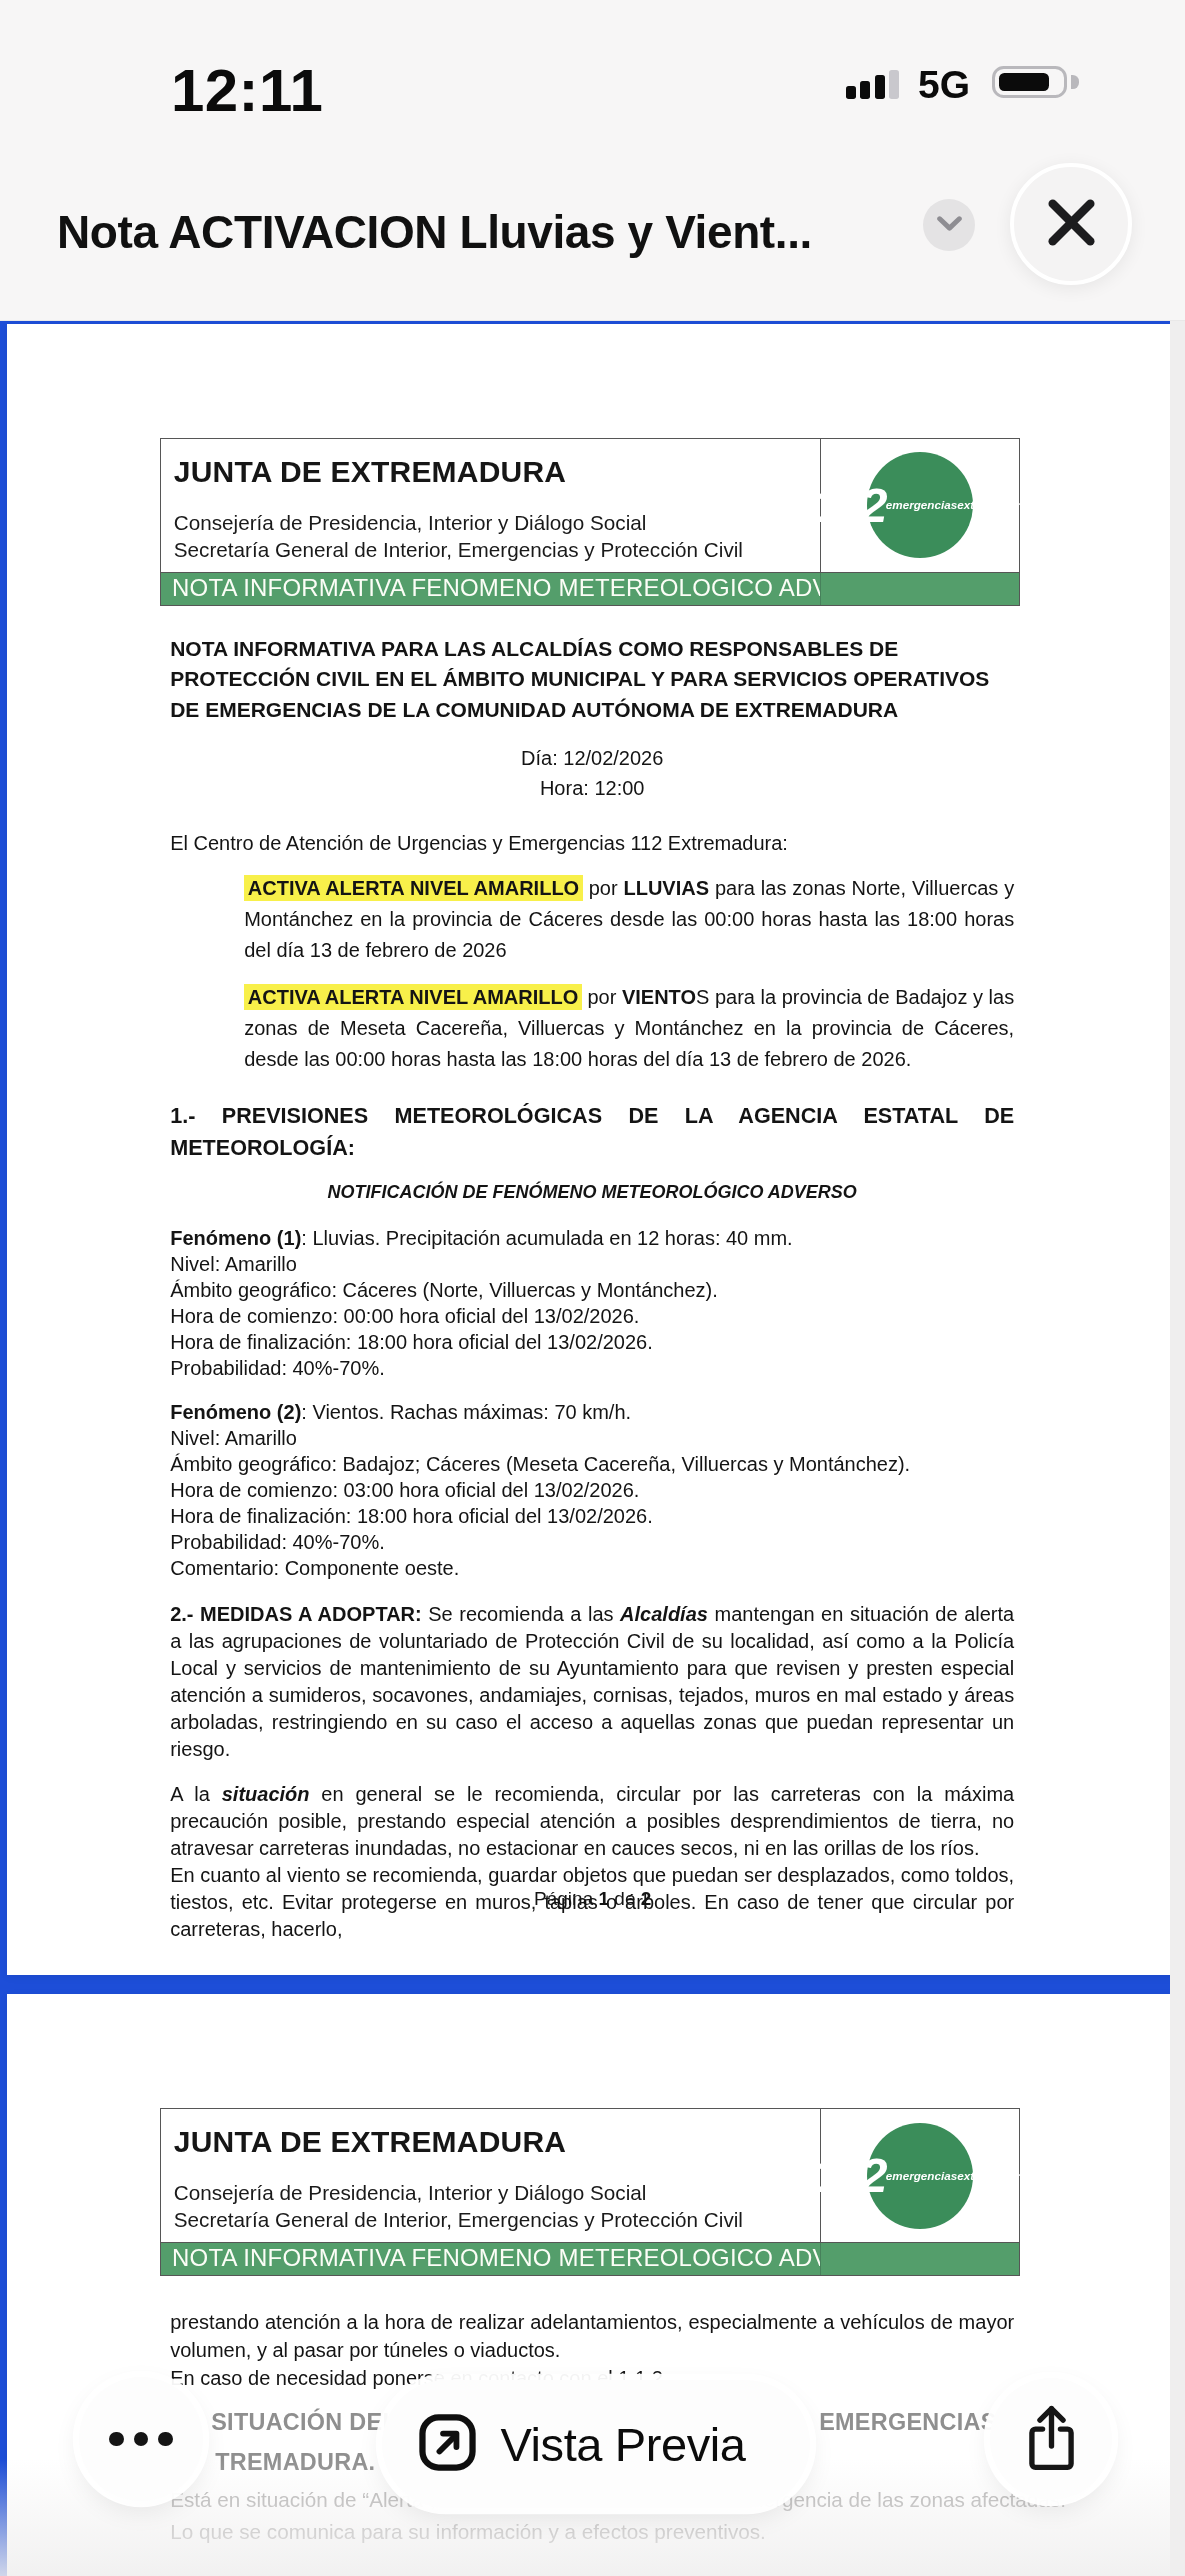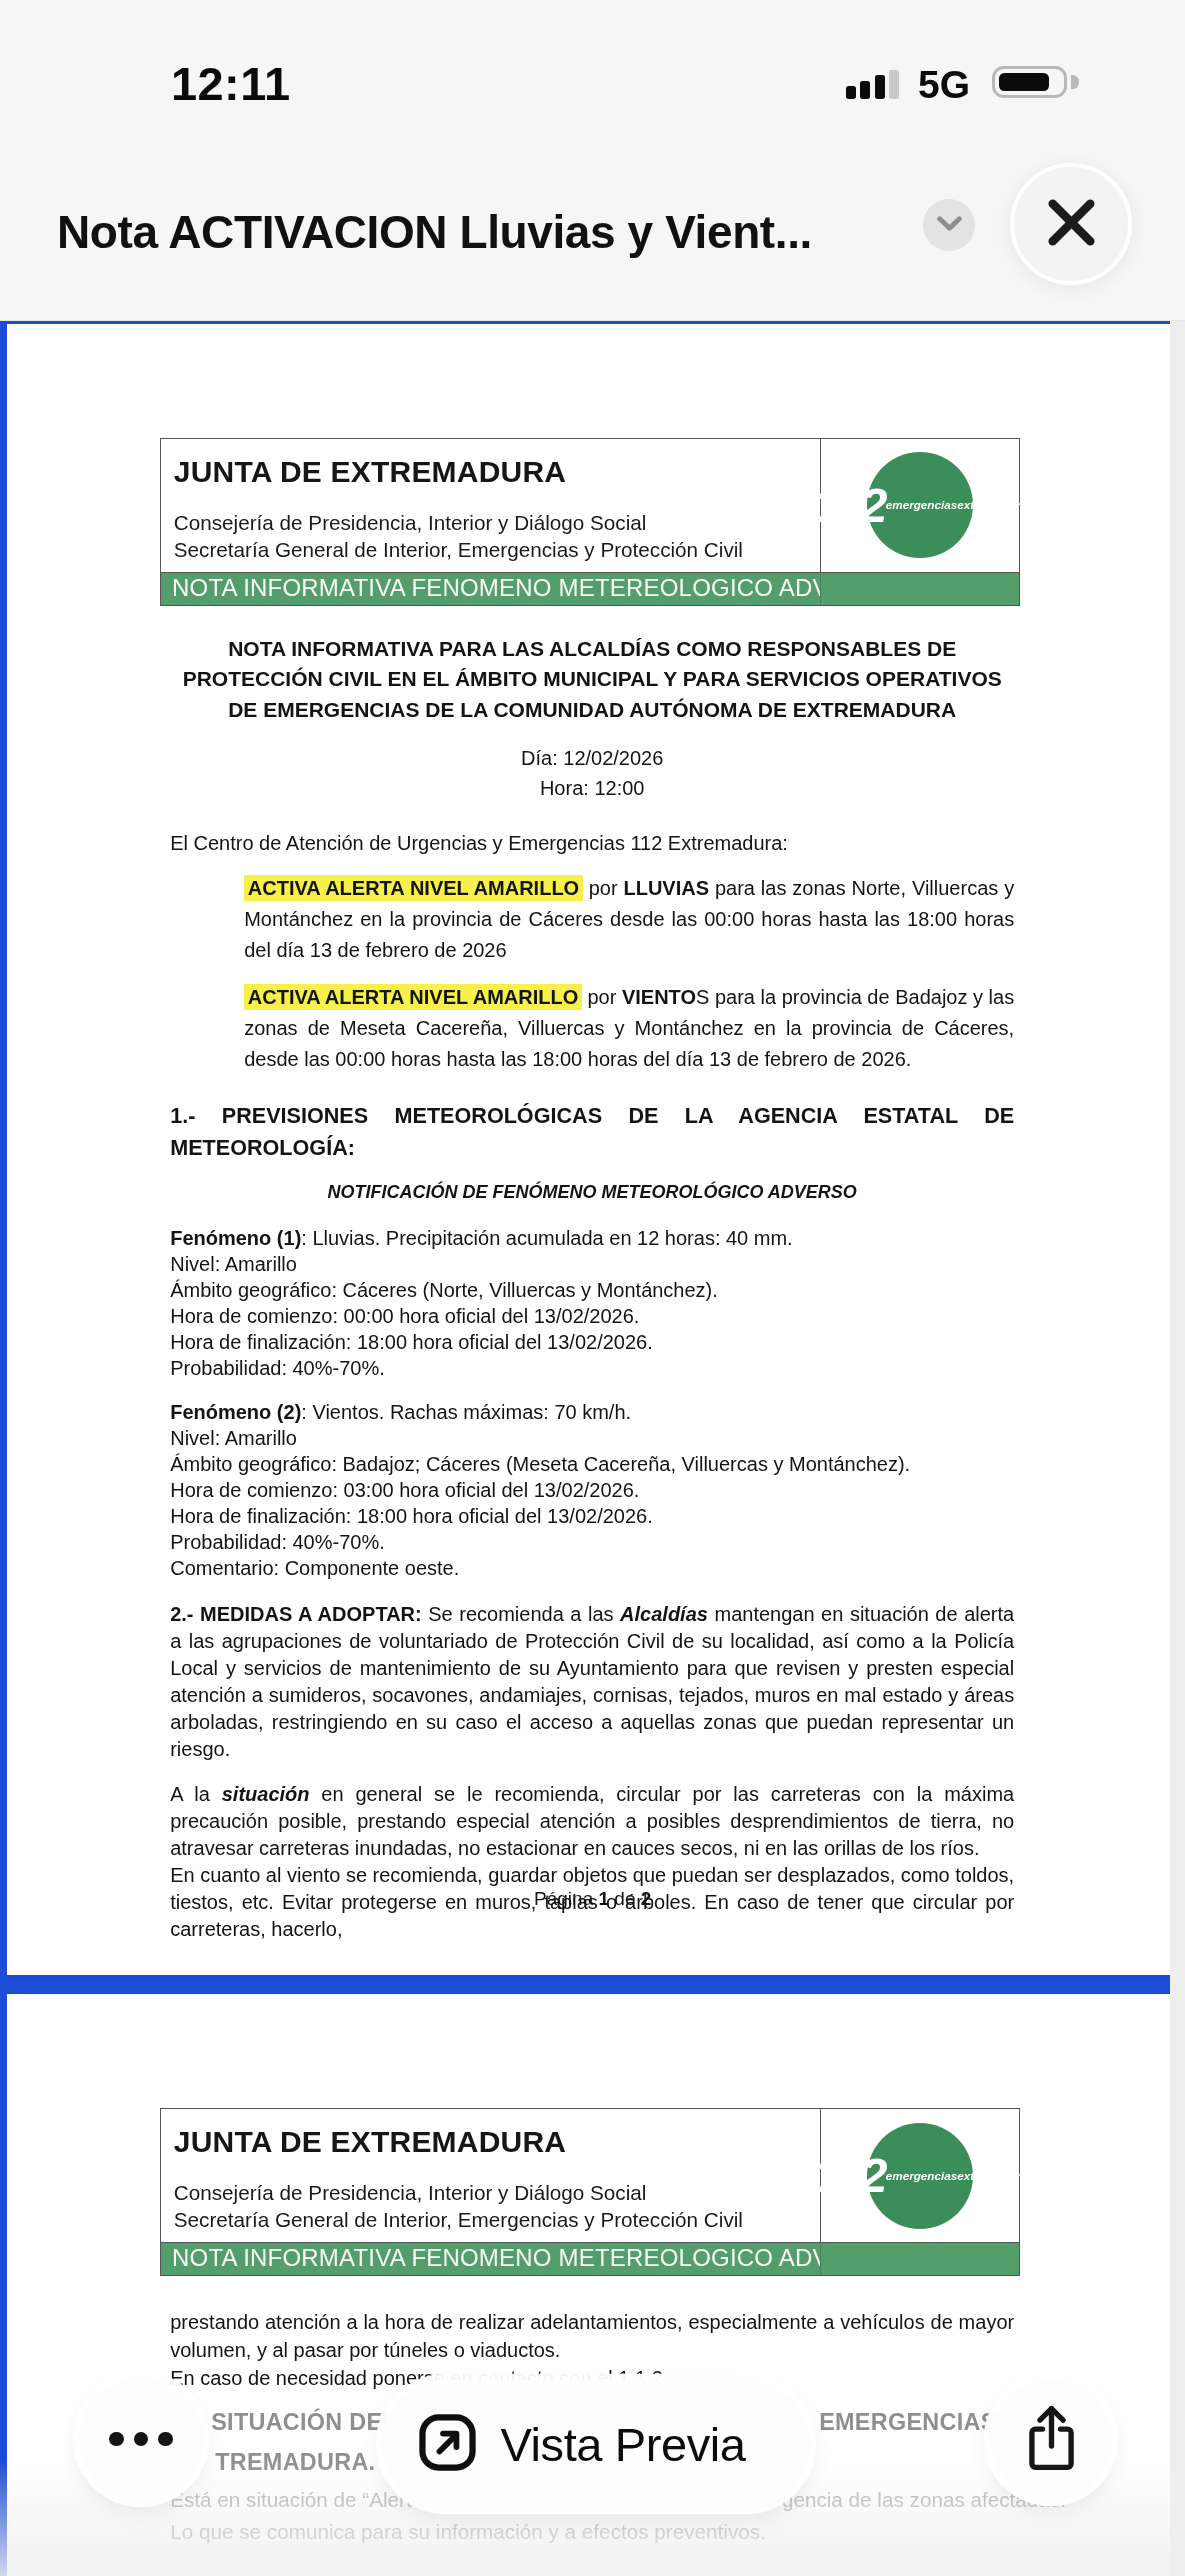--- a/index.html
+++ b/index.html
@@ -2,21 +2,21 @@
 <html style="font-size:14.4px"><head>
 <meta charset="utf-8">
 <style>
   html,body{margin:0;padding:0;}
   body{
     position:relative;width:1186px;height:2576px;overflow:hidden;
     background:#efeeee;font-family:"Liberation Sans",sans-serif;color:#141414;
   }
   
   .topbar{position:absolute;left:0;top:0;width:1186px;height:320px;background:#f7f6f6;z-index:20;border-bottom:0.9px solid #e9e8e8;}
-  .status-time{position:absolute;left:171px;top:56px;font-size:47px;font-weight:700;letter-spacing:0.4px;color:#0b0b0b;}
+  .status-time{position:absolute;left:171px;top:56px;font-size:60px;font-weight:700;letter-spacing:0.4px;color:#0b0b0b;}
   .sig{position:absolute;left:846px;top:68px;width:57px;height:30.5px;}
   .sig i{position:absolute;bottom:0;width:10px;border-radius:2.7px;background:#0b0b0b;}
   .sig i:nth-child(1){left:0;height:12.6px;}
   .sig i:nth-child(2){left:14.4px;height:18px;}
   .sig i:nth-child(3){left:29px;height:23.4px;}
   .sig i:nth-child(4){left:43px;height:29px;background:#c9c8cd;}
   .net{position:absolute;left:918px;top:63px;font-size:39px;font-weight:600;color:#0b0b0b;}
   .batt{position:absolute;left:992px;top:66px;width:75px;height:32px;border:3.6px solid #b9b8bc;border-radius:11.7px;box-sizing:border-box;}
   .batt .fill{position:absolute;left:3.6px;top:3.6px;width:50px;height:18px;background:#0b0b0b;border-radius:5.4px;}
   .batt-tip{position:absolute;left:1071px;top:75px;width:8px;height:14.4px;background:#b9b8bc;border-radius:0 6.3px 6.3px 0;}
@@ -36,21 +36,21 @@
   .ht-depts{margin-top:auto;font-size:20.7px;line-height:27px;color:#1a1a1a;}
   .ht-right{width:199px;border-left:1.8px solid #565656;display:flex;align-items:center;justify-content:center;box-sizing:border-box;}
   .logo-circle{width:106px;height:106px;border-radius:50%;background:#3b8d5a;color:#fff;display:flex;flex-direction:row;align-items:center;justify-content:center;font-style:italic;font-weight:700;}
   .logo-num{font-size:49px;line-height:43px;letter-spacing:-1.8px;}
   .logo-sub{font-size:11.7px;line-height:13.5px;}
   .ht-banner{height:33px;border:1.8px solid #565656;border-top:none;background:#549e6b;display:flex;box-sizing:border-box;}
   .ht-banner-text{flex:1;font-size:24px;line-height:30.5px;padding-left:10.8px;color:#fbfdf6;letter-spacing:0.2px;white-space:nowrap;overflow:hidden;}
   .ht-banner-right{width:199px;border-left:1.8px solid #47815b;box-sizing:border-box;}
   
   .content1{position:absolute;left:163px;top:310px;width:844px;font-size:20px;line-height:27px;color:#141414;}
-  .doc-title{ text-align:center;font-weight:700;font-size:21px;line-height:30.5px;}
+  .doc-title{ font-weight:700;font-size:21px;line-height:30.5px;}
   .dia-block{text-align:center;margin-top:18px;font-size:20px;line-height:30px;}
   .intro{margin-top:27px;}
   .alert{margin:16px 0 0 74px;text-align:justify;line-height:31px;}
   .hl{background:#f8f04a;font-weight:700;padding:1.8px 3.6px;}
   .b{font-weight:700;}
   .bi{font-weight:700;font-style:italic;}
   .sec-h{margin-top:25px;font-weight:700;font-size:21.6px;line-height:32px;text-align:justify;text-align-last:justify;}
   .notif{margin-top:12.6px;text-align:center;font-weight:700;font-style:italic;font-size:18px;line-height:30.5px;}
   .fen{margin-top:18px;line-height:26px;}
   .medidas{margin-top:20px;text-align:justify;line-height:27px;}

